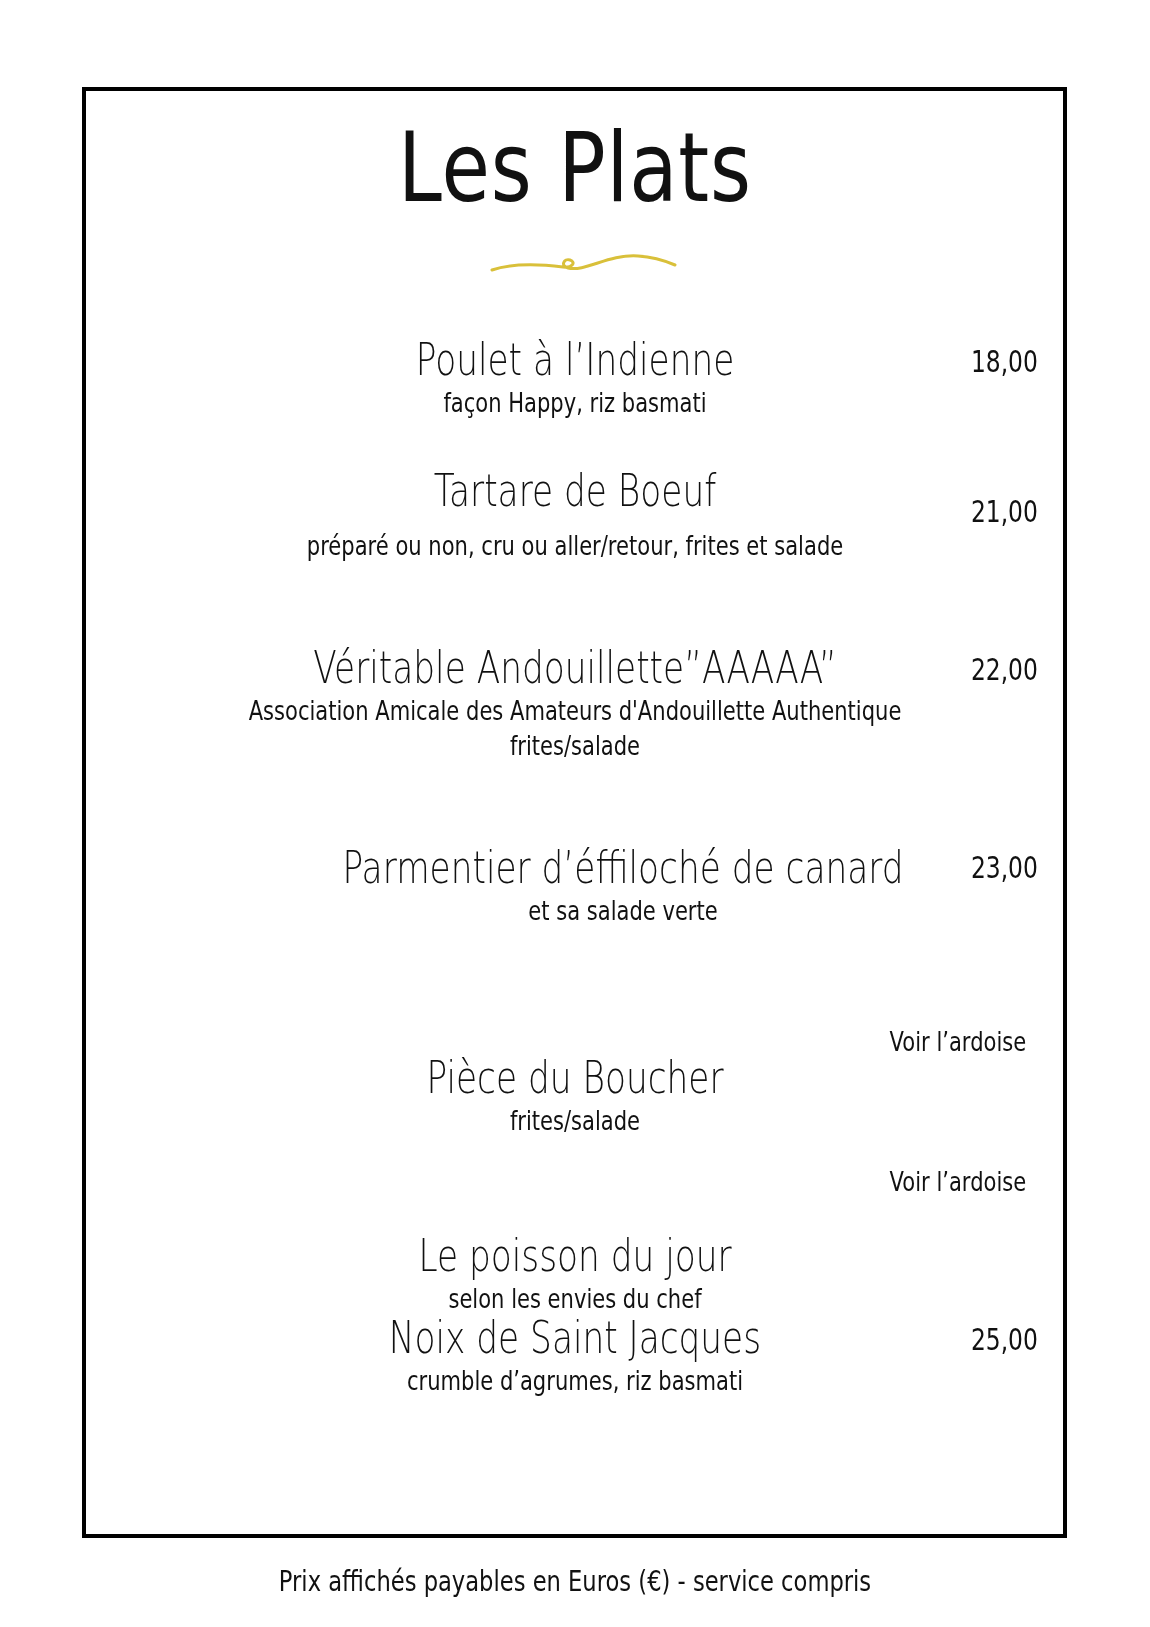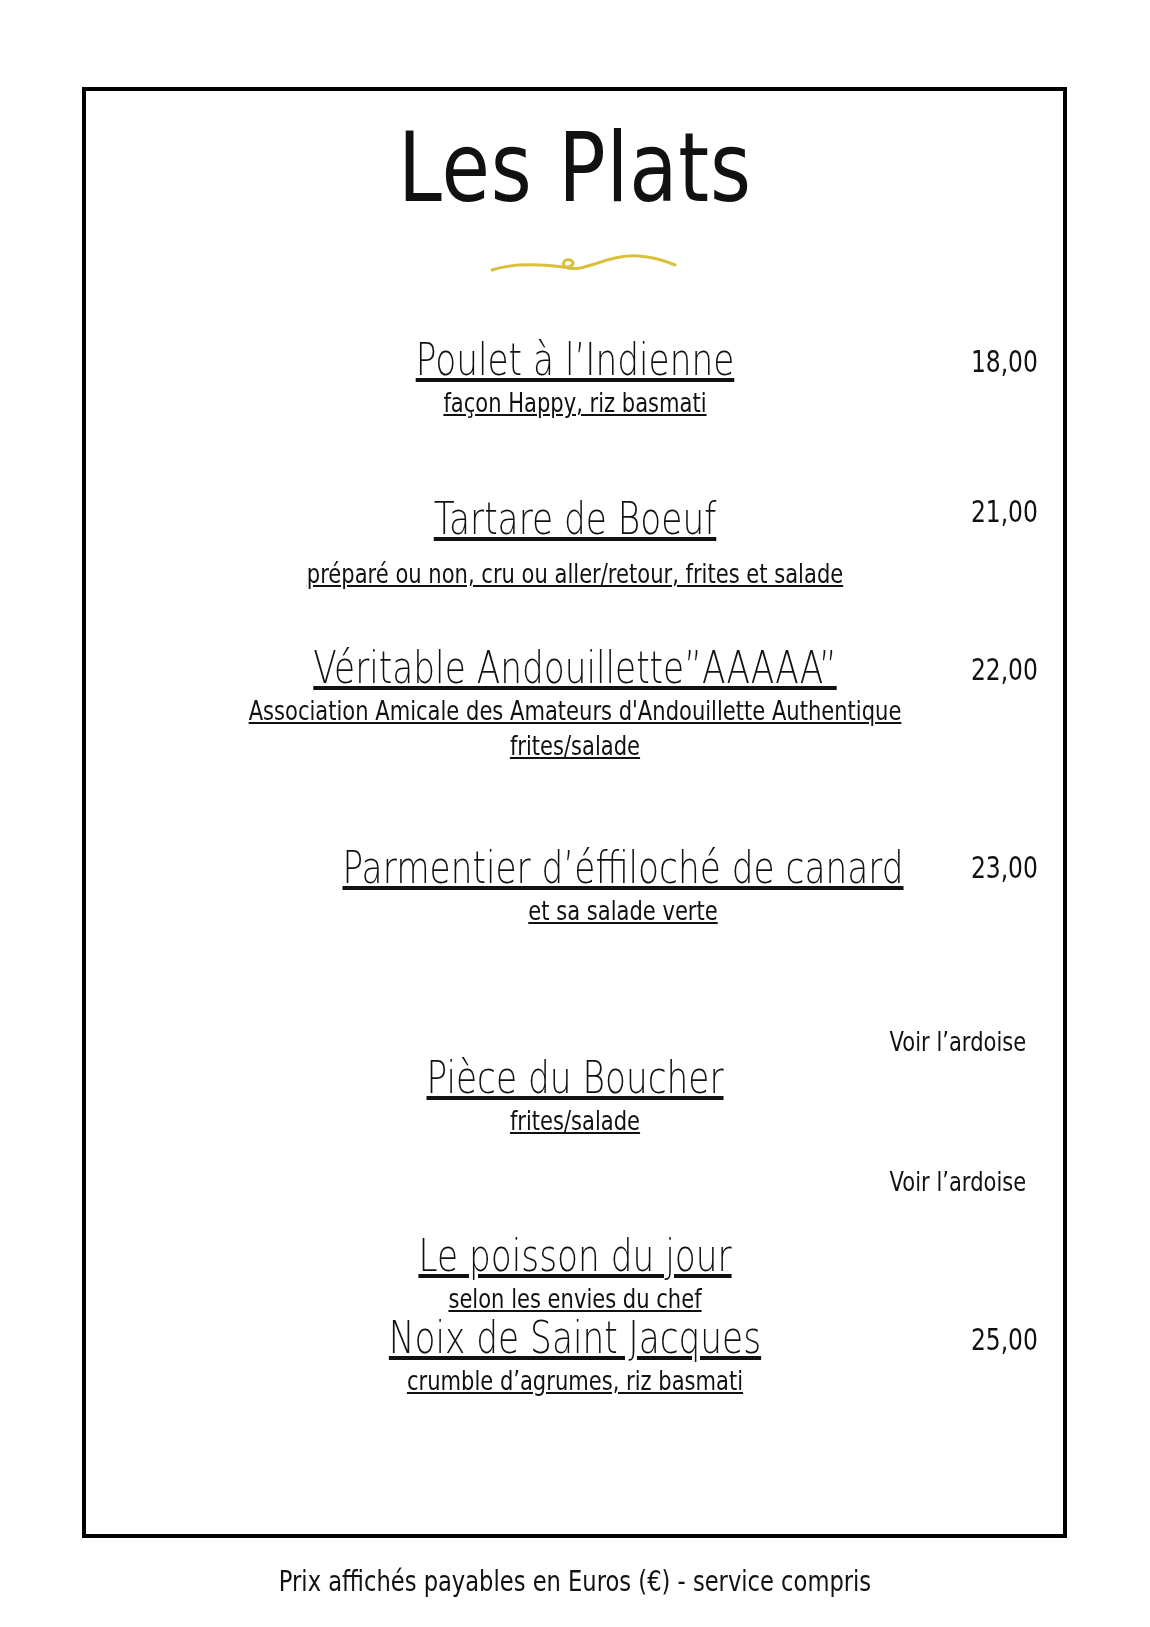--- a/index.html
+++ b/index.html
@@ -12,21 +12,21 @@
     position: absolute; left: 82px; top: 87px; width: 977px; height: 1443px;
     border: 4px solid #000000; box-sizing: content-box;
   }
   .title {
     position: absolute; left: 0; width: 1150px; top: 112px; text-align: center;
     font-size: 96px; font-weight: normal; letter-spacing: 1px;
     transform: scaleX(0.82); transform-origin: 575px 0;
     font-family: "DejaVu Sans", sans-serif;
   }
   .flourish { position: absolute; left: 488px; top: 250px; width: 190px; height: 32px; }
-  .item { position: absolute; left: 0; width: 1150px; text-align: center; text-decoration: underline; }
+  .item { position: absolute; left: 0; width: 1150px; text-align: center; }
   .item-name {
     display: block; font-size: 44px; line-height: 50px; white-space: nowrap;
     transform: scaleX(0.78); transform-origin: center;
     font-family: "DejaVu Sans", sans-serif; font-weight: 300;
   }
   .item-desc {
     display: block; font-size: 27px; line-height: 35px; white-space: nowrap;
     transform: scaleX(0.78); transform-origin: center;
     font-family: "DejaVu Sans", sans-serif;
   }
@@ -53,21 +53,21 @@
 <svg class="flourish" viewBox="0 0 190 32">
   <path d="M4 20 C 25 13, 50 14, 75 17 C 85 18, 88 12, 82 10 C 76 8, 72 16, 80 18 C 98 22, 120 4, 150 6 C 168 7, 180 12, 187 15" fill="none" stroke="#d9c03a" stroke-width="3" stroke-linecap="round"></path>
 </svg>
 
 <div class="item" style="top:335px;">
   <span class="item-name">Poulet à l’Indienne</span>
   <span class="item-desc">façon Happy, riz basmati</span>
 </div>
 <div class="price" style="top:344px;">18,00</div>
 
-<div class="item" style="top:494px;">
+<div class="item" style="top:466px;">
   <span class="item-name">Tartare de Boeuf</span>
   <span class="item-desc" style="margin-top:12px;">préparé ou non, cru ou aller/retour, frites et salade</span>
 </div>
 <div class="price" style="top:494px;">21,00</div>
 
 <div class="item" style="top:643px;">
   <span class="item-name">Véritable Andouillette”AAAAA”</span>
   <span class="item-desc">Association Amicale des Amateurs d'Andouillette Authentique</span>
   <span class="item-desc">frites/salade</span>
 </div>

